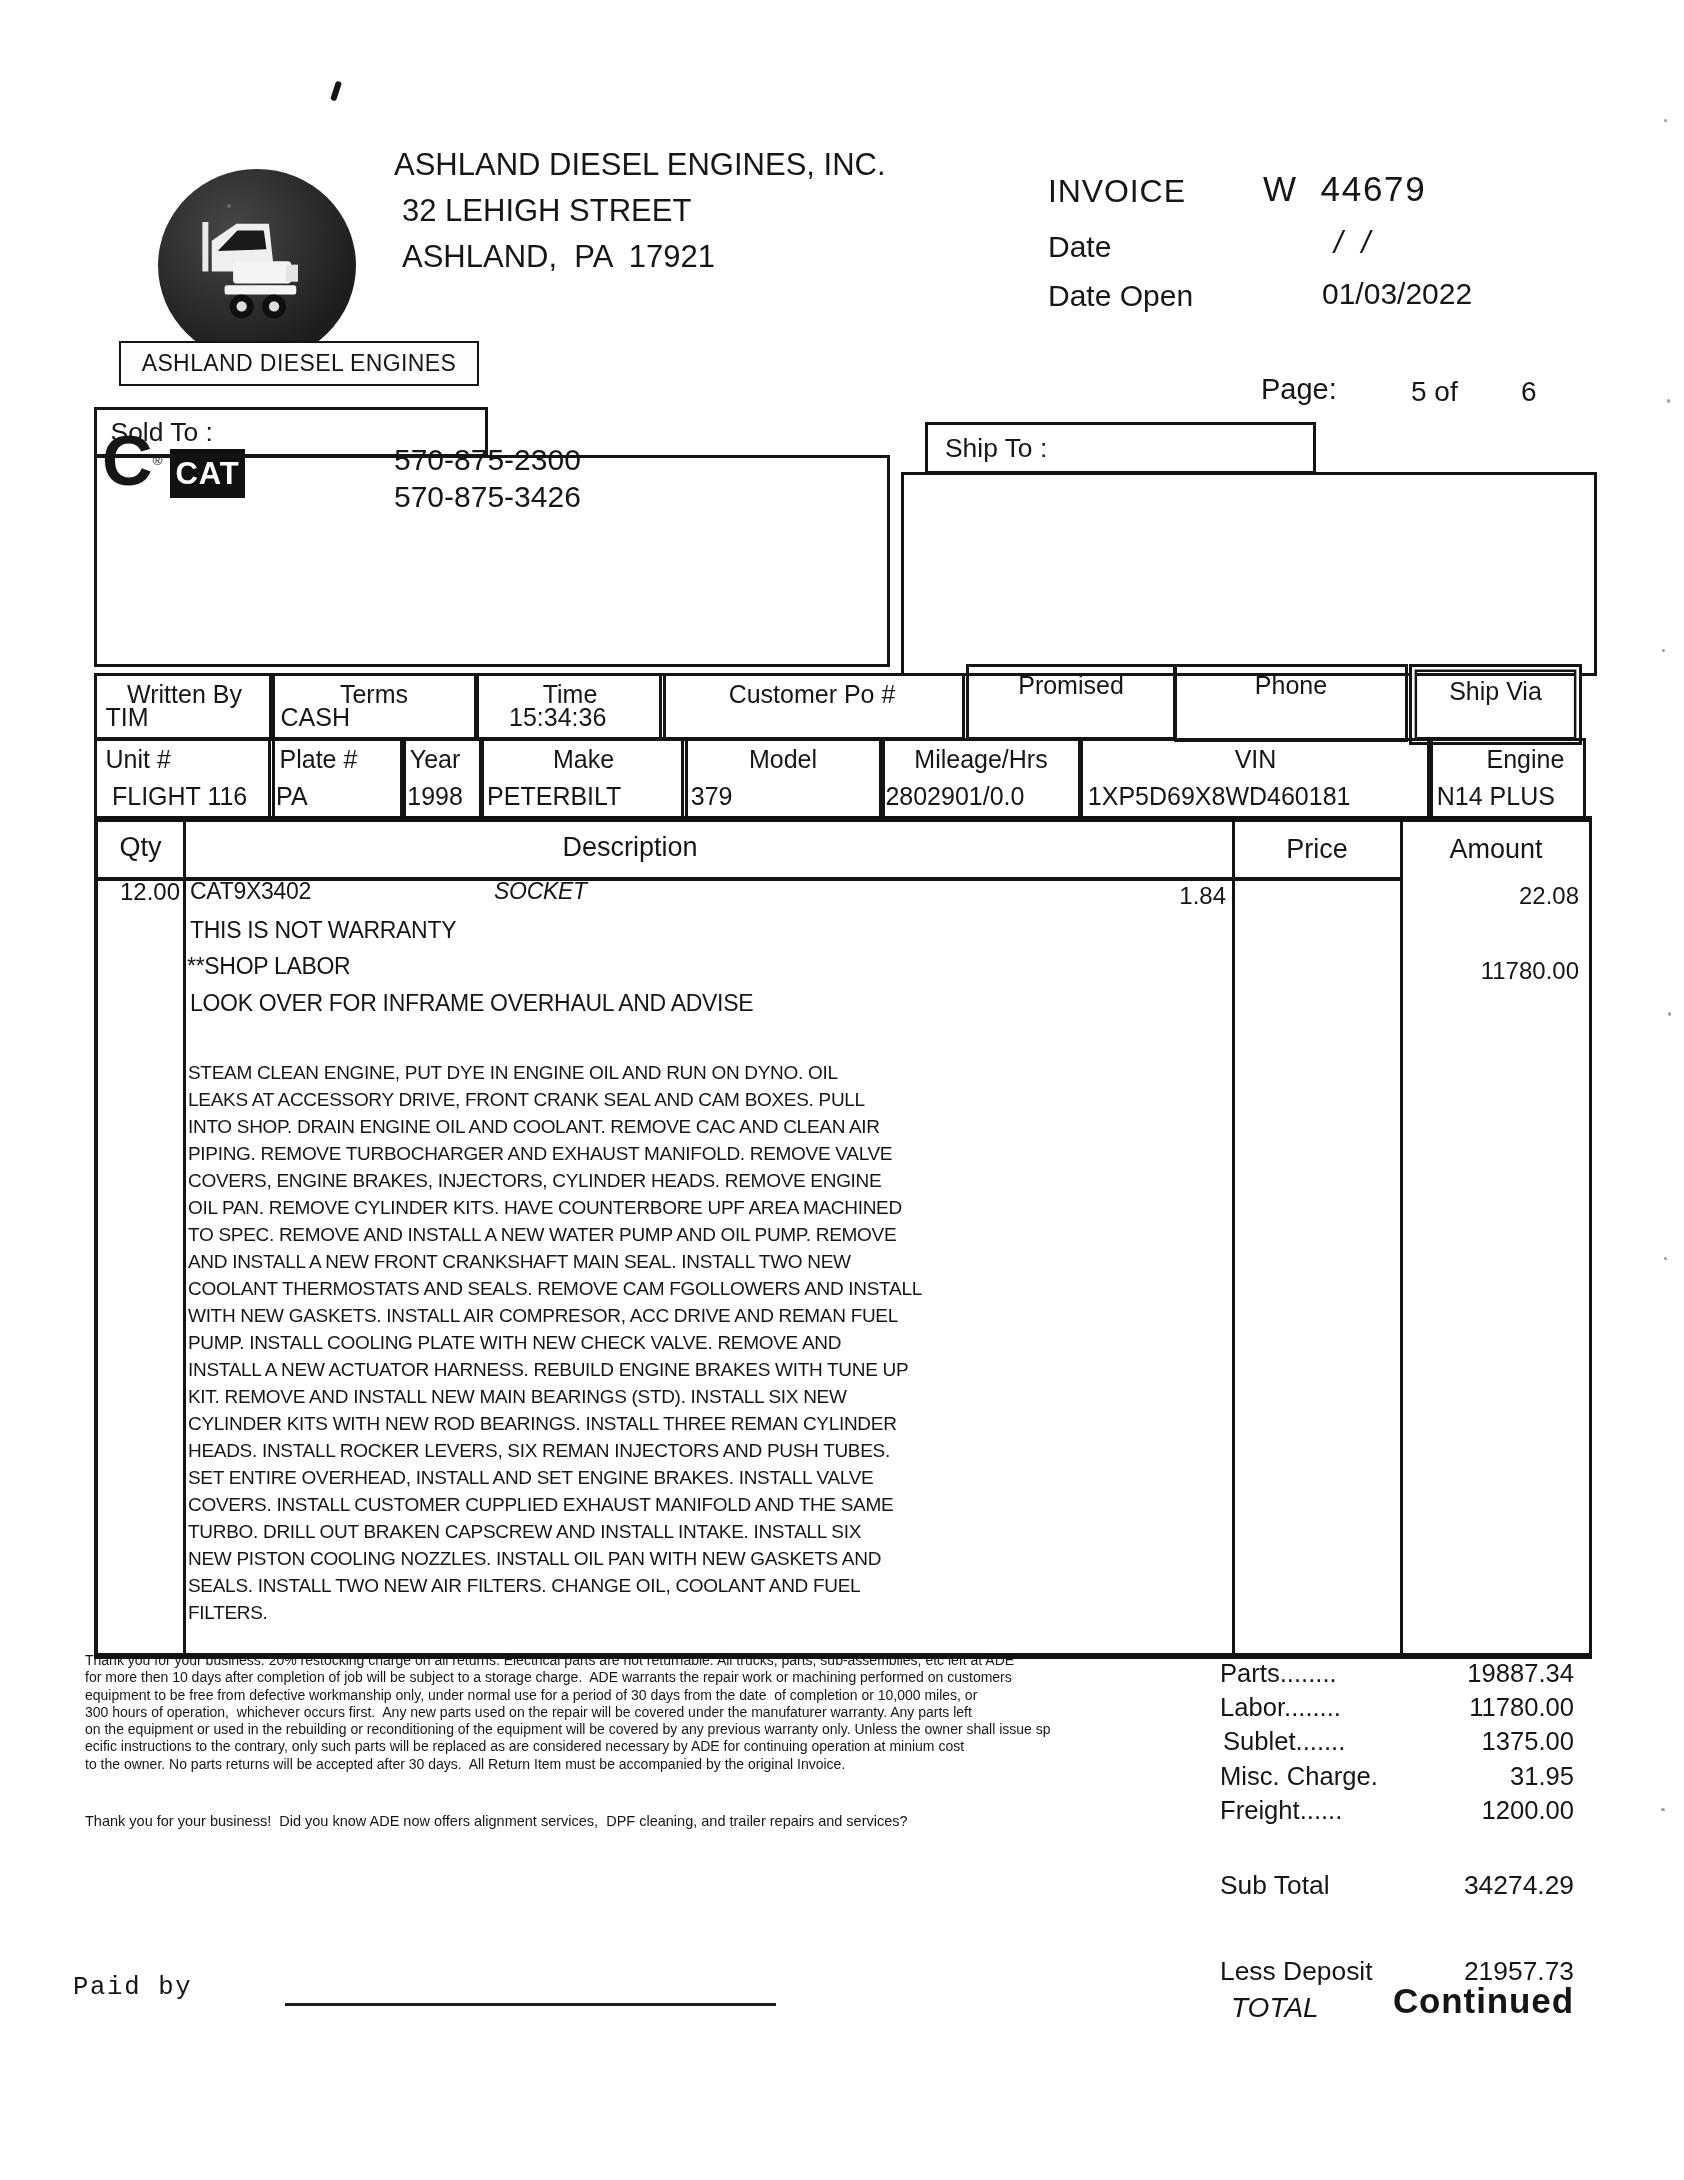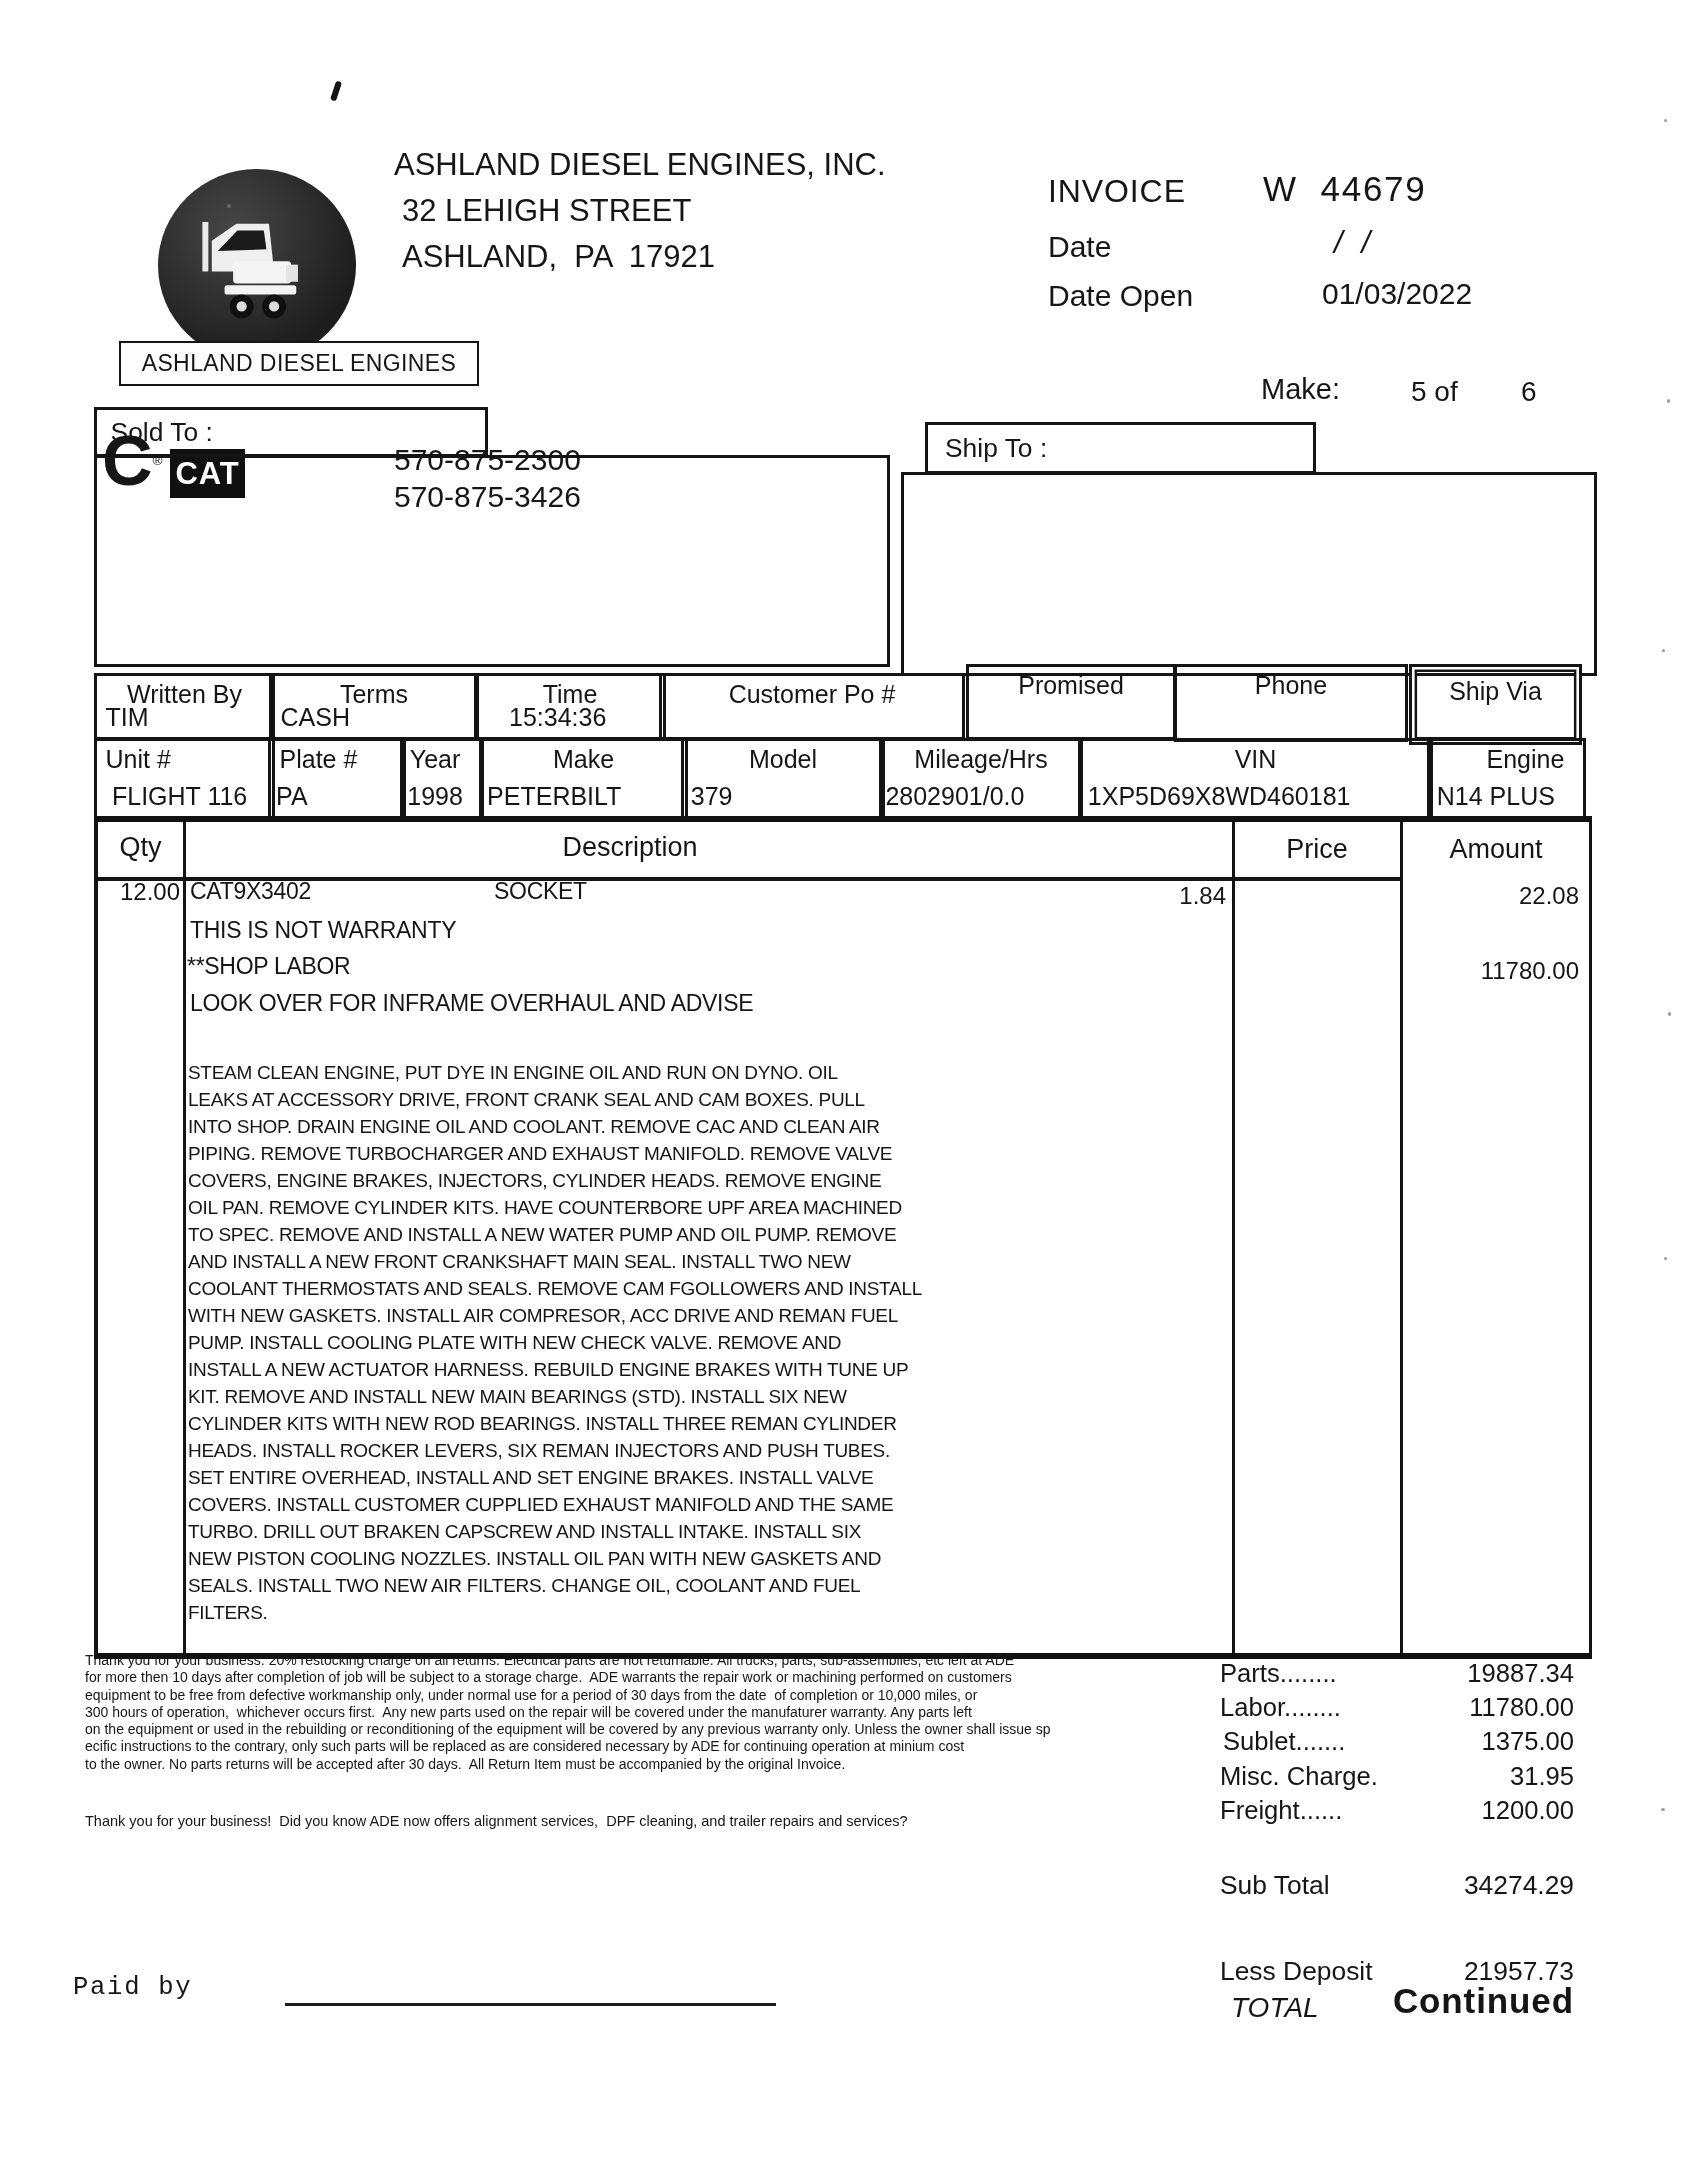--- a/index.html
+++ b/index.html
@@ -63,21 +63,21 @@
   <div class="abs t" style="left:402px;top:239px;font-size:31px;">ASHLAND,  PA  17921</div>
   <div class="abs t" style="left:394px;top:443px;font-size:30px;">570-875-2300</div>
   <div class="abs t" style="left:394px;top:480px;font-size:30px;">570-875-3426</div>
 
   <div class="abs t" style="left:1048px;top:173px;font-size:32px;letter-spacing:0.9px;">INVOICE</div>
   <div class="abs t" style="left:1263px;top:169px;font-size:35px;letter-spacing:1.7px;">W  44679</div>
   <div class="abs t" style="left:1048px;top:230px;font-size:30px;">Date</div>
   <div class="abs t" style="left:1334px;top:225px;font-size:31px;font-style:italic;letter-spacing:5.1px;">/ /</div>
   <div class="abs t" style="left:1048px;top:279px;font-size:30px;">Date Open</div>
   <div class="abs t" style="left:1322px;top:277px;font-size:30px;">01/03/2022</div>
-  <div class="abs t" style="left:1261px;top:373px;font-size:29px;">Make:</div>
+  <div class="abs t" style="left:1261px;top:373px;font-size:29px;">Page:</div>
   <div class="abs t" style="left:1411px;top:376px;font-size:28px;">5 of</div>
   <div class="abs t" style="left:1521px;top:376px;font-size:28px;">6</div>
 
   <div class="box" style="left:94px;top:407px;width:388px;height:44px;">
     <span class="t" style="position:absolute;left:13.6px;top:6.8px;font-size:26.4px;">Sold To :</span>
   </div>
   <div class="box" style="left:94px;top:455px;width:790px;height:206px;"></div>
 
   <div class="box" style="left:925px;top:422px;width:385px;height:46px;">
     <span class="t" style="position:absolute;left:17px;top:7.7px;font-size:26.4px;">Ship To :</span>
@@ -154,21 +154,21 @@
 
     <div class="abs" style="left:0;top:55px;width:1305px;height:4.3px;background:#141414;"></div>
 
     <span class="abs t" style="left:0;top:10.2px;width:85px;text-align:center;font-size:27px;">Qty</span>
     <span class="abs t" style="left:89px;top:10.2px;width:886px;text-align:center;font-size:27px;">Description</span>
     <span class="abs t" style="left:1137px;top:12px;width:164px;text-align:center;font-size:27px;">Price</span>
     <span class="abs t" style="left:1305px;top:12px;width:186px;text-align:center;font-size:27px;">Amount</span>
 
     <span class="num" style="left:0;top:56px;width:82px;">12.00</span>
     <span class="itemline" style="left:92px;top:56px;">CAT9X3402</span>
-    <span class="itemline" style="left:396px;top:56px;">SOCKET</span>
+    <span class="itemline" style="left:396px;top:56px;font-style:italic;">SOCKET</span>
     <span class="num" style="left:963px;top:60px;width:165px;">1.84</span>
     <span class="num" style="left:1225px;top:60px;width:256px;">22.08</span>
 
     <span class="itemline" style="left:92px;top:95px;">THIS IS NOT WARRANTY</span>
     <span class="itemline" style="left:89px;top:131px;">**SHOP LABOR</span>
     <span class="num" style="left:1225px;top:135px;width:256px;">11780.00</span>
     <span class="itemline" style="left:92px;top:168px;">LOOK OVER FOR INFRAME OVERHAUL AND ADVISE</span>
 
     <div class="desc lines" style="position:absolute;left:90px;top:237px;line-height:27px;">STEAM CLEAN ENGINE, PUT DYE IN ENGINE OIL AND RUN ON DYNO. OIL
 LEAKS AT ACCESSORY DRIVE, FRONT CRANK SEAL AND CAM BOXES. PULL

